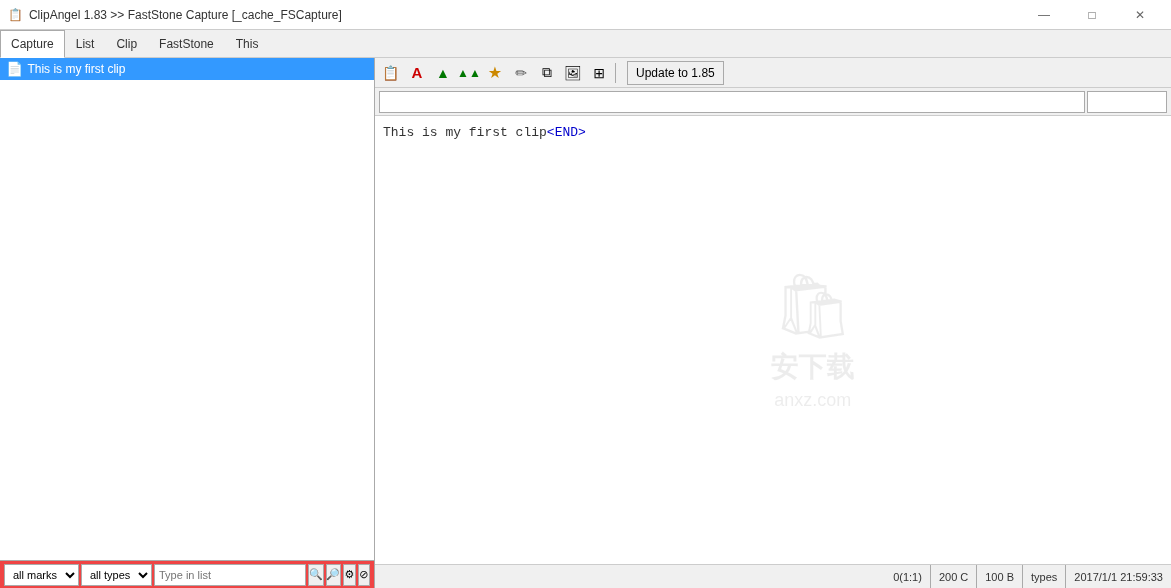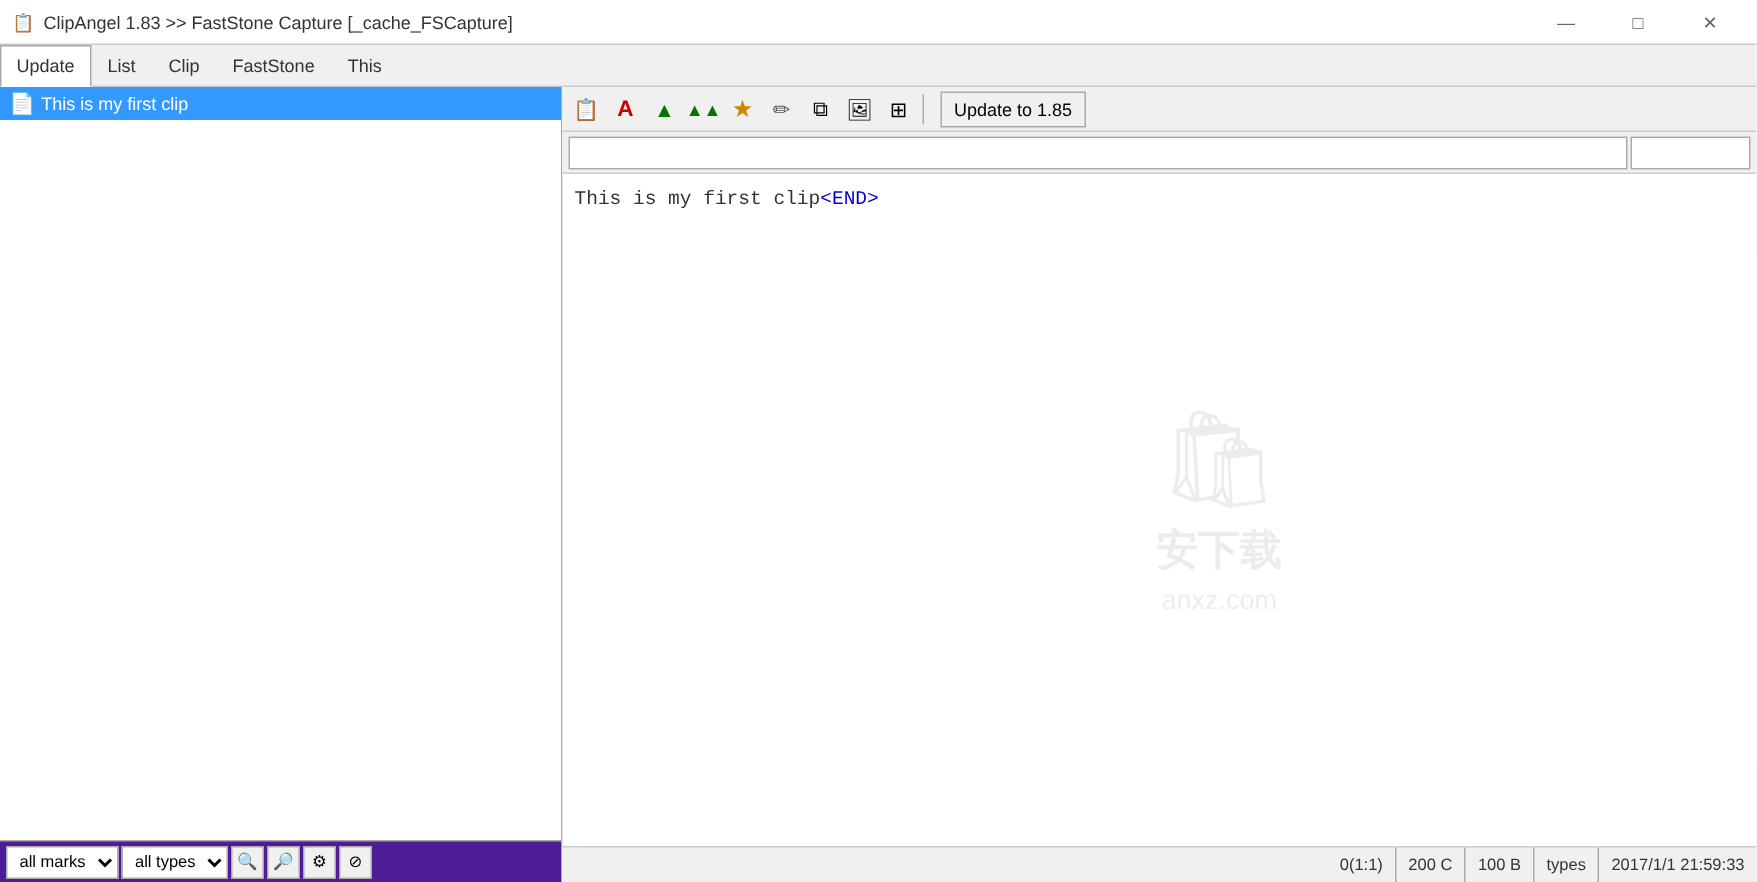--- a/index.html
+++ b/index.html
@@ -110,21 +110,21 @@
       color: #fff;
     }
     .clip-item-icon {
       font-size: 14px;
       flex-shrink: 0;
     }
 
     
     .left-bottom {
       height: 28px;
-      background: #4c1d95;
+      background: #ef4444;
       border-top: 1px solid #aaa;
       display: flex;
       align-items: center;
       padding: 2px 4px;
       gap: 2px;
       flex-shrink: 0;
     }
     .bottom-select {
       height: 22px;
       font-size: 11px;
@@ -307,21 +307,21 @@
     <span>ClipAngel 1.83 &gt;&gt; FastStone Capture [_cache_FSCapture]</span>
   </div>
   <div class="title-bar-controls">
     <button class="title-btn">—</button>
     <button class="title-btn">□</button>
     <button class="title-btn close">✕</button>
   </div>
 </div>
 
 <div class="menu-bar">
-  <div class="menu-item active">Update</div>
+  <div class="menu-item active">Capture</div>
   <div class="menu-item">List</div>
   <div class="menu-item">Clip</div>
   <div class="menu-item">FastStone</div>
   <div class="menu-item">This</div>
 </div>
 
 <div class="main-area">
 
   <div class="left-panel">
     <div class="clip-list">
@@ -331,20 +331,21 @@
       </div>
     </div>
 
     <div class="left-bottom">
       <select class="bottom-select">
         <option>all marks</option>
       </select>
       <select class="bottom-select">
         <option>all types</option>
       </select>
+      <input class="bottom-input" type="text" placeholder="Type in list" style="">
       <button class="bottom-icon-btn">🔍</button>
       <button class="bottom-icon-btn">🔎</button>
       <button class="bottom-icon-btn">⚙</button>
       <button class="bottom-icon-btn">⊘</button>
     </div>
   </div>
 
   <div class="right-panel">
 
     <div class="toolbar">

